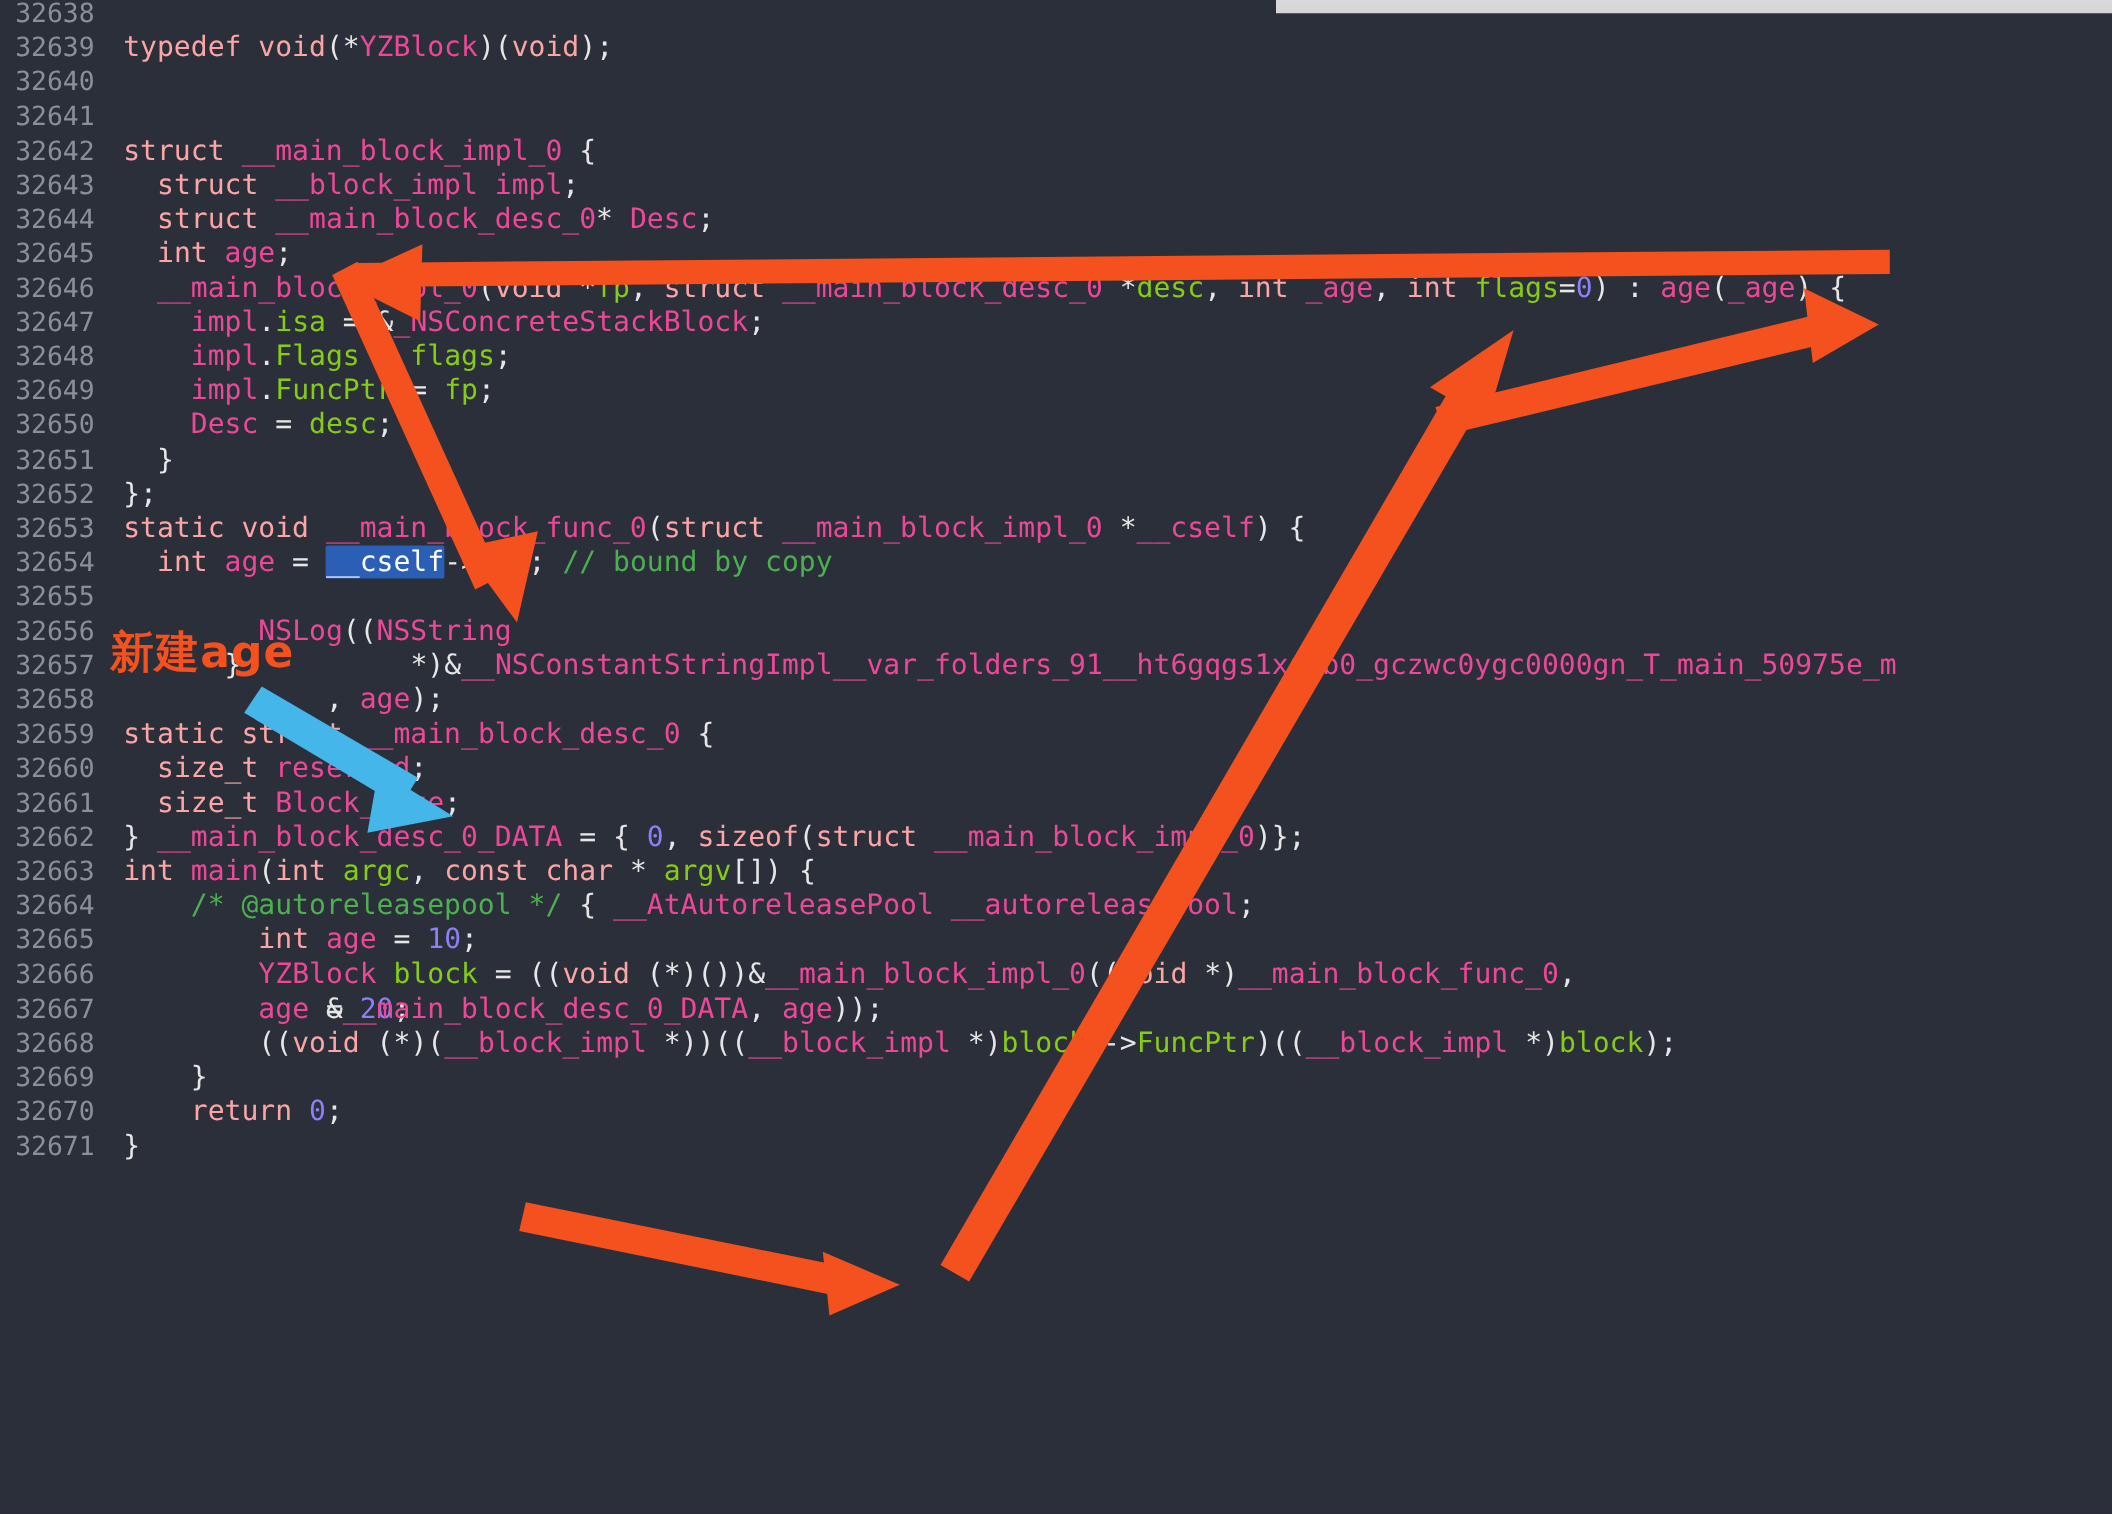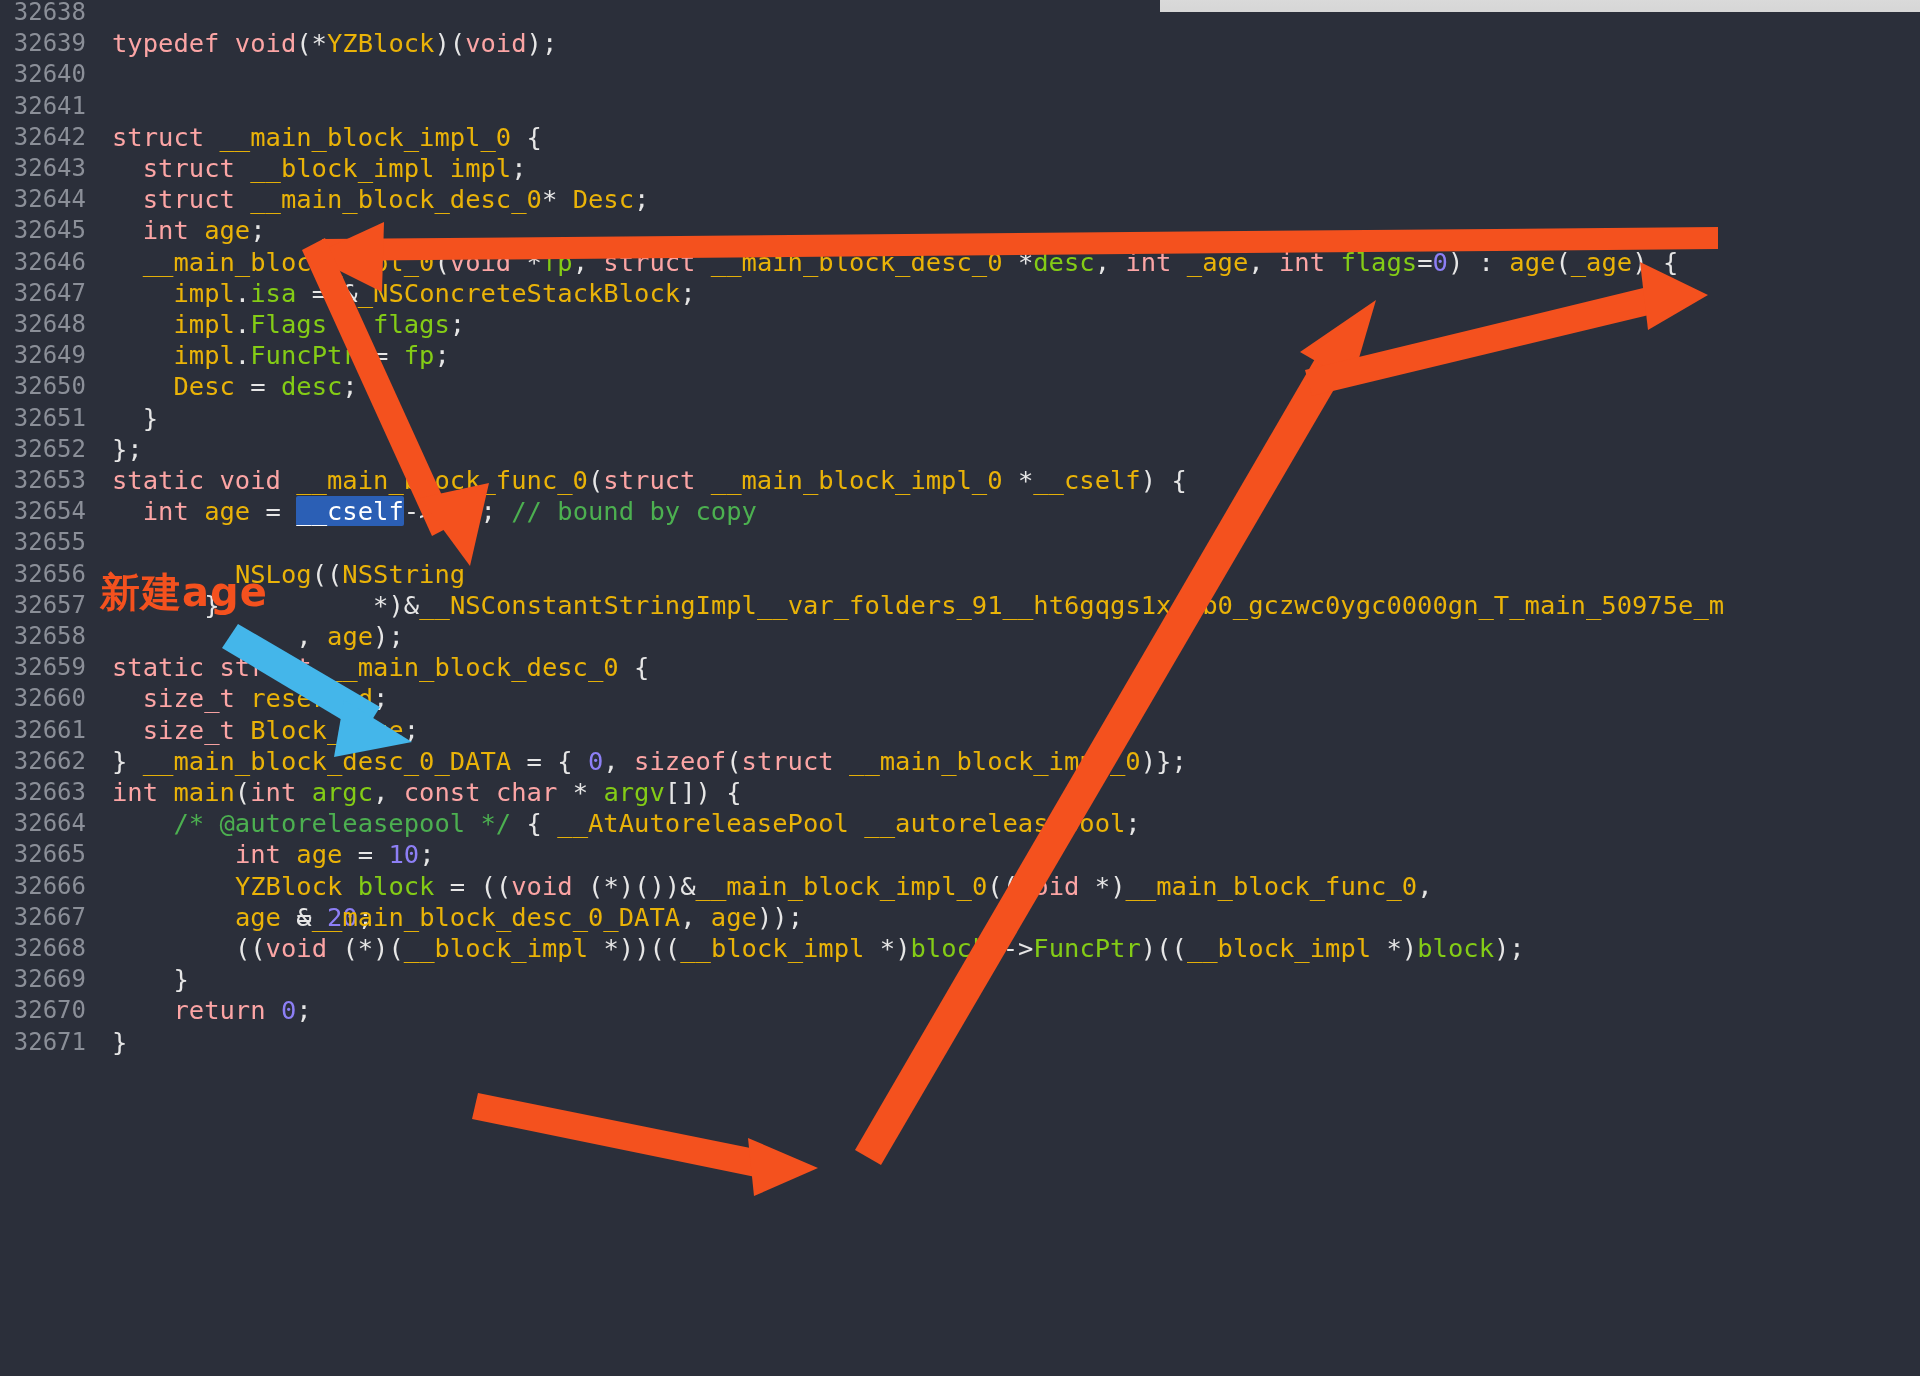--- a/index.html
+++ b/index.html
@@ -29,21 +29,21 @@
   }
   .src{
     position:absolute;left:112px;color:#e6e6e6;
   }
   .bottom-bar{
     position:absolute;left:0;bottom:0;width:1920px;height:8px;background:#2b2f3a;
   }
 
   
   .kw{color:#fca5a5;}      
-  .ty{color:#eab308;}      
+  .ty{color:#ec4899;}      
   .id{color:#84cc16;}      
   .num{color:#8d7ff5;}     
   .cm{color:#4cb050;}      
   .pl{color:#e6e6e6;}      
   .sel{background:#2b5fb5;color:#ffffff;border-radius:2px;}
 
   
   .cn-note{
     position:absolute;color:#f4511e;
     font-family:"DejaVu Sans","Liberation Sans",sans-serif;

